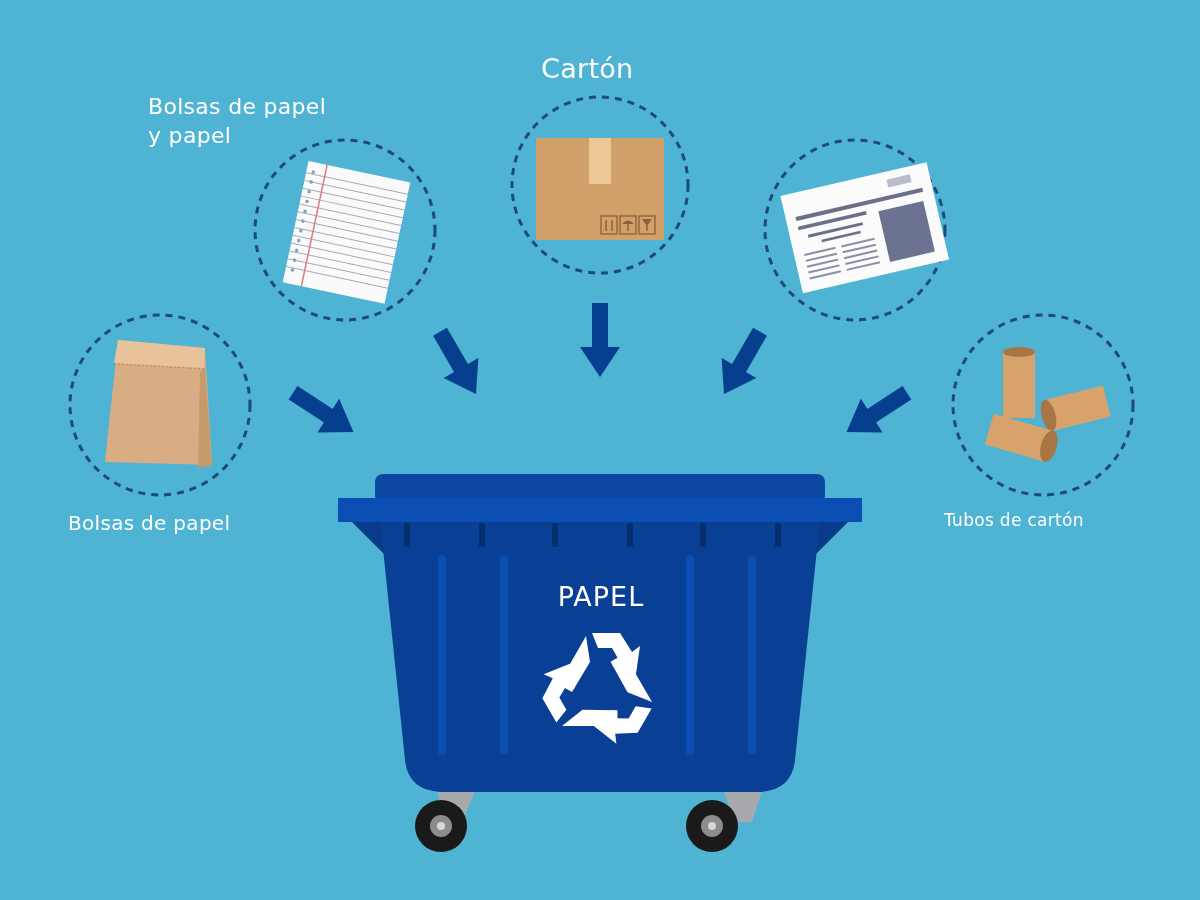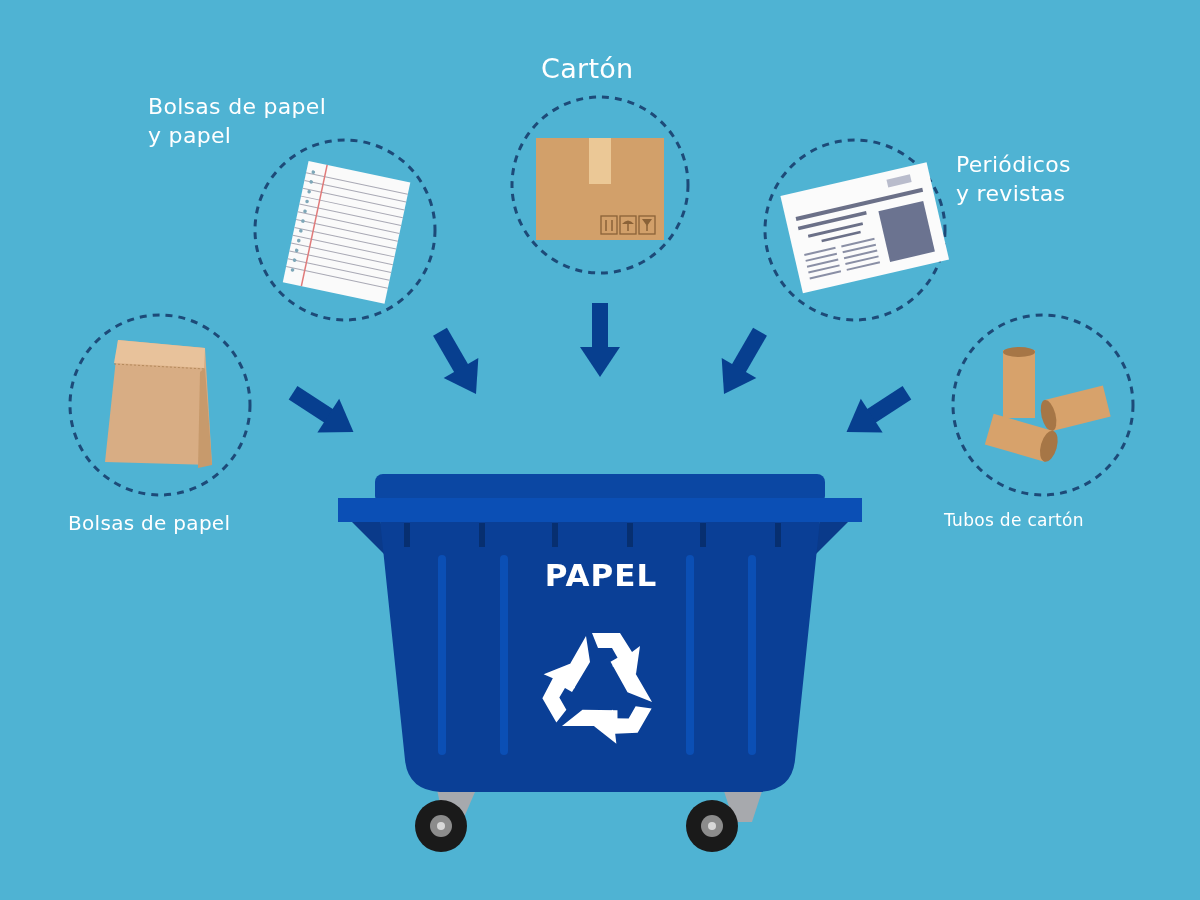--- a/index.html
+++ b/index.html
@@ -5,21 +5,21 @@
   html, body { margin:0; padding:0; }
   body { width:1200px; height:900px; overflow:hidden; background:#4fb3d3; position:relative; font-family:"DejaVu Sans", sans-serif; }
   .stage { position:absolute; left:0; top:0; width:1200px; height:900px; }
   .label { position:absolute; color:#ffffff; font-weight:normal; line-height:1.3; white-space:nowrap; letter-spacing:0.3px; }
   .lbl-hojas { left:148px; top:93px; font-size:22px; }
   .lbl-carton { left:541px; top:51px; font-size:27px; }
   .lbl-periodicos { left:956px; top:151px; font-size:22px; }
   .lbl-bolsas { left:68px; top:510px; font-size:20px; }
   .lbl-tubos { left:944px; top:509px; font-size:17px; }
   svg { position:absolute; left:0; top:0; }
-  .bin-text { position:absolute; left:543px; top:557px; width:116px; text-align:center; color:#fff; font-weight:bold; font-size:31px; letter-spacing:1px; }
+  .bin-text { position:absolute; left:543px; top:581px; width:116px; text-align:center; color:#fff; font-weight:normal; font-size:27px; letter-spacing:1px; }
 </style>
 </head>
 <body>
 
 <div class="stage">
 
 <svg width="1200" height="900" viewBox="0 0 1200 900">
 
   <g fill="none" stroke="#1d4a78" stroke-width="3" stroke-dasharray="7 6">
     <circle cx="345" cy="230" r="90"></circle>
@@ -197,24 +197,20 @@
   </g>
 </svg>
 
 <div class="label lbl-hojas">
   <div>Bolsas de papel</div>
   <div>y papel</div>
 </div>
 <div class="label lbl-carton">
   <div>Cartón</div>
 </div>
-<div class="label lbl-periodicos">
-  <div>Periódicos</div>
-  <div>y revistas</div>
-</div>
 <div class="label lbl-bolsas">
   <div>Bolsas de papel</div>
 </div>
 <div class="label lbl-tubos">
   <div>Tubos de cartón</div>
 </div>
 
 <div class="bin-text">PAPEL</div>
 
 </div>

